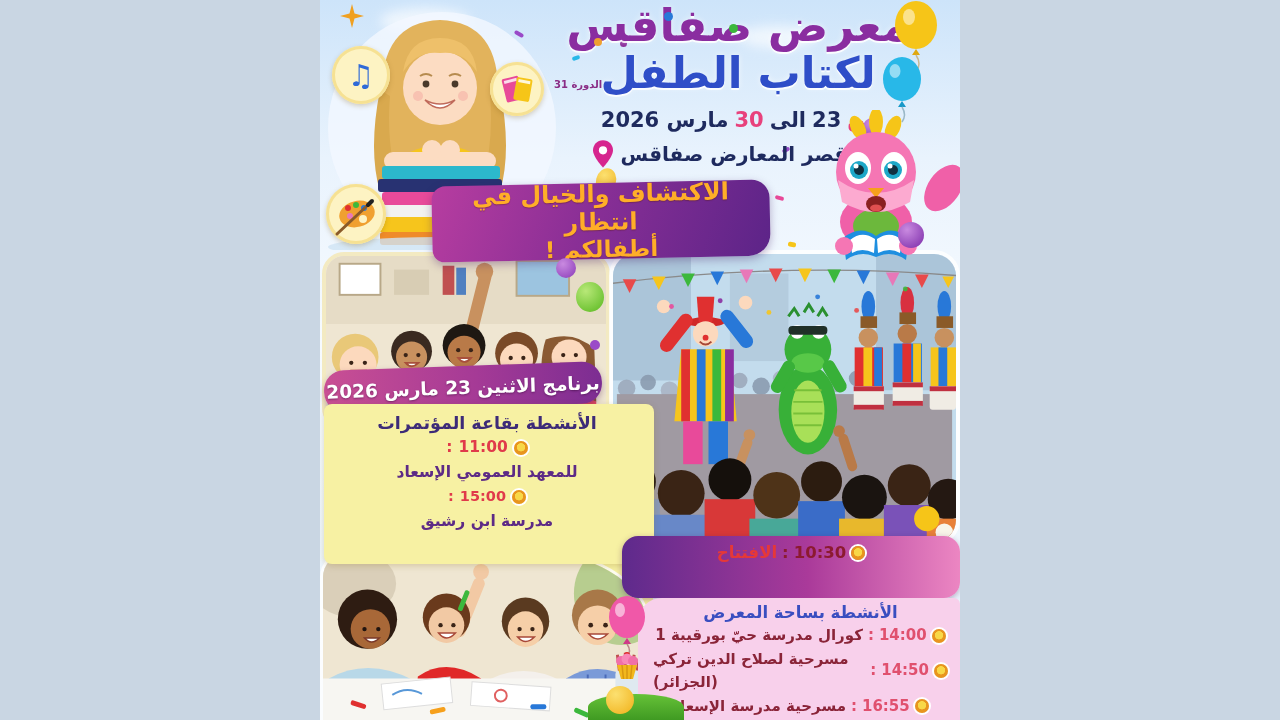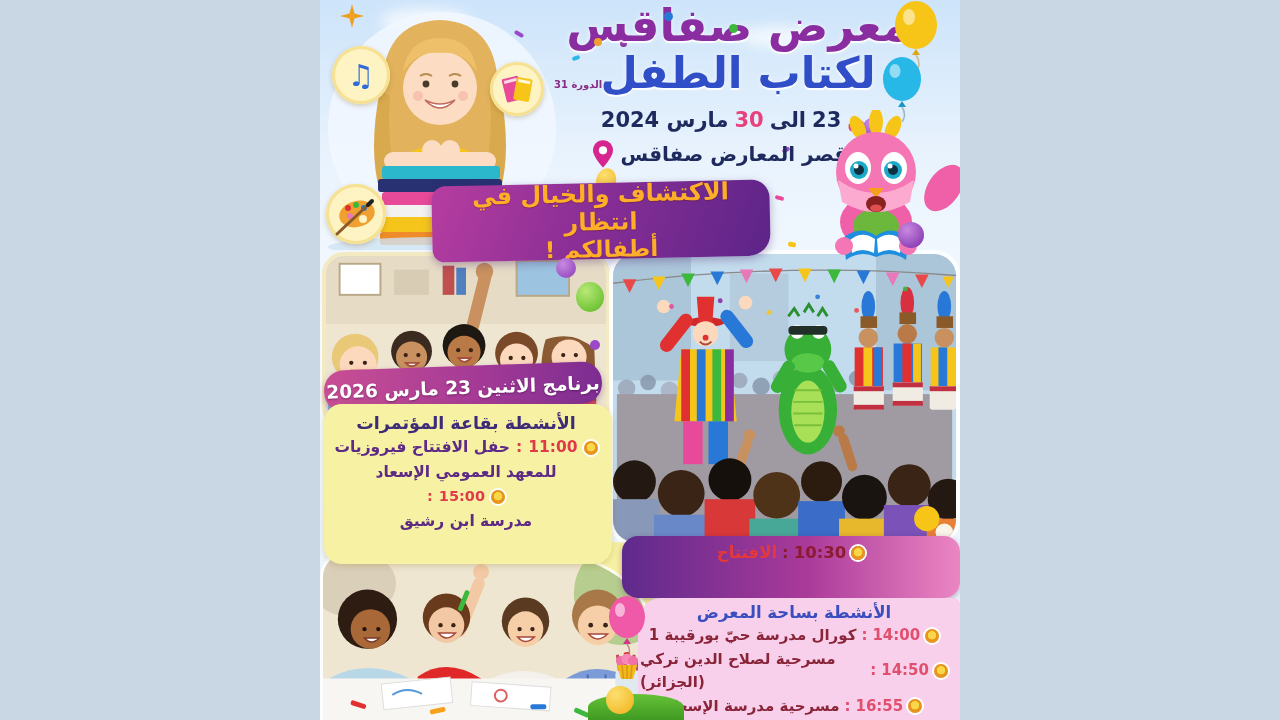--- a/index.html
+++ b/index.html
@@ -37,38 +37,38 @@
   .photo-classroom { left:2px; top:252px; width:288px; height:178px; border-radius:22px; border:4px solid #f3eac2; }
   .photo-carnival { left:289px; top:250px; width:351px; height:296px; border-radius:26px; border:4px solid rgba(255,255,255,.8); }
   .photo-drawing { left:0; top:551px; width:332px; height:169px; z-index:4;
                    border-radius:26px 110px 0 0 / 26px 80px 0 0; border:3px solid rgba(255,255,255,.85); border-bottom:none; }
   .yellow-blob { position:absolute; left:168px; top:542px; width:165px; height:115px; background:#f7f1a3; border-radius:36px; z-index:3; }
   .ribbon { position:absolute; left:4px; top:366px; width:278px; height:42px; z-index:5;
             background:linear-gradient(90deg,#c94f94 0%,#a53a96 55%,#7c2d92 100%);
             border-radius:20px; transform:rotate(-2deg); box-shadow:0 3px 6px rgba(80,30,90,.35);
             display:flex; align-items:center; justify-content:center; }
   .ribbon div { direction:rtl; color:#fff; font-weight:bold; font-size:18.5px; text-shadow:0 1px 2px rgba(60,10,60,.5); }
-  .yellow-box { position:absolute; left:4px; top:404px; width:288px; height:160px; background:#f7f1a3;
-                border-radius:18px; z-index:5; padding:7px 12px 4px 8px; box-shadow:0 2px 6px rgba(140,110,30,.25); }
+  .yellow-box { position:absolute; left:4px; top:404px; width:330px; height:160px; background:#f7f1a3;
+                border-radius:8px; z-index:5; padding:7px 12px 4px 8px; box-shadow:0 2px 6px rgba(140,110,30,.25); }
   .sec-header { direction:rtl; text-align:center; font-weight:bold; }
   .hall-header { font-size:17.5px; color:#3d2b78; line-height:24px; }
   .act-line { line-height:25px; font-weight:bold; font-size:15.5px; }
   .bullet { width:14px; height:14px; min-width:14px; border-radius:50%;
             background:radial-gradient(circle at 50% 45%, #f8d848 0 38%, #e8951e 42% 100%);
             box-shadow:0 0 0 2px #fff; display:inline-block; }
   .t-red { color:#e03a4a; } .hall-txt { color:#5d2a86; }
   .cont-line { direction:rtl; text-align:center; color:#5d2a86; font-weight:bold; font-size:15.5px; line-height:24px; }
   .opening { position:absolute; left:302px; top:536px; width:338px; height:62px; z-index:5;
              background:linear-gradient(90deg,#5e2a8c 0%,#aa3a9a 55%,#ec86c2 100%);
              border-radius:16px; padding-top:7px; box-shadow:0 2px 6px rgba(80,30,90,.35); }
   .op-l1 { font-size:16.5px; font-weight:bold; gap:5px; }
   .op-time { color:#8c1a30; } .op-label { color:#e53838; } .op-txt { color:#fff; }
   .op-l2 { direction:rtl; text-align:center; color:#fff; font-size:13.5px; font-weight:bold; margin-top:2px; }
   .pink-box { position:absolute; left:318px; top:598px; width:322px; height:122px; background:#f8d0eb;
-              border-radius:24px 6px 0 0; z-index:5; padding:4px 12px 0 2px; }
+              border-radius:24px 6px 0 0; z-index:5; padding:4px 12px 0 15px; }
   .yard-header { font-size:16.5px; color:#3a4ec0; line-height:22px; }
   .yard-line { line-height:23.5px; font-size:15px; gap:5px; }
   .t-rose { color:#e0506e; } .yard-txt { color:#8a2438; }
   .deco { position:absolute; z-index:7; }
   .hill { position:absolute; left:268px; top:694px; width:96px; height:26px; z-index:6;
           background:linear-gradient(180deg,#66c238,#3f9a22); border-radius:50% 50% 0 0; }
   svg { display:block; }
 </style>
 </head>
 <body>
@@ -158,21 +158,21 @@
         <div class="title-l2">لكتاب الطفل</div>
         <span class="edition">الدورة 31</span>
       </div>
     </div>
 
     <div class="date-row rtl-row">
       <span class="c-pink">من</span>
       <span class="c-navy">23</span>
       <span class="c-navy">الى</span>
       <span class="c-pink">30</span>
-      <span class="c-navy">مارس 2024</span>
+      <span class="c-navy">مارس 2026</span>
     </div>
 
     <div class="loc-row">
       <svg width="20" height="28" viewBox="0 0 22 30">
         <path d="M11,0 C4.5,0 0,5 0,11 C0,18.5 11,30 11,30 C11,30 22,18.5 22,11 C22,5 17.5,0 11,0 Z" fill="#d6258e"></path>
         <circle cx="11" cy="11" r="4.5" fill="#fff"></circle>
       </svg>
       <span class="loc-text">قصر المعارض صفاقس</span>
     </div>
 
@@ -282,21 +282,20 @@
     <div class="ribbon">
       <div>برنامج الاثنين 23 مارس 2026</div>
     </div>
 
     <div class="yellow-box">
       <div class="sec-header hall-header">الأنشطة بقاعة المؤتمرات</div>
       <div class="rtl-row act-line">
         <span class="bullet"></span>
         <span class="t-red">11:00</span>
         <span class="t-red">:</span>
-        <span class="hall-txt">حفل الافتتاح فيروزيات</span>
       </div>
       <div class="cont-line">للمعهد العمومي الإسعاد</div>
       <div class="rtl-row act-line" style="font-size:14.5px;">
         <span class="bullet"></span>
         <span class="t-red">15:00</span>
         <span class="t-red">:</span>
       </div>
       <div class="cont-line">مدرسة ابن رشيق</div>
     </div>
 

